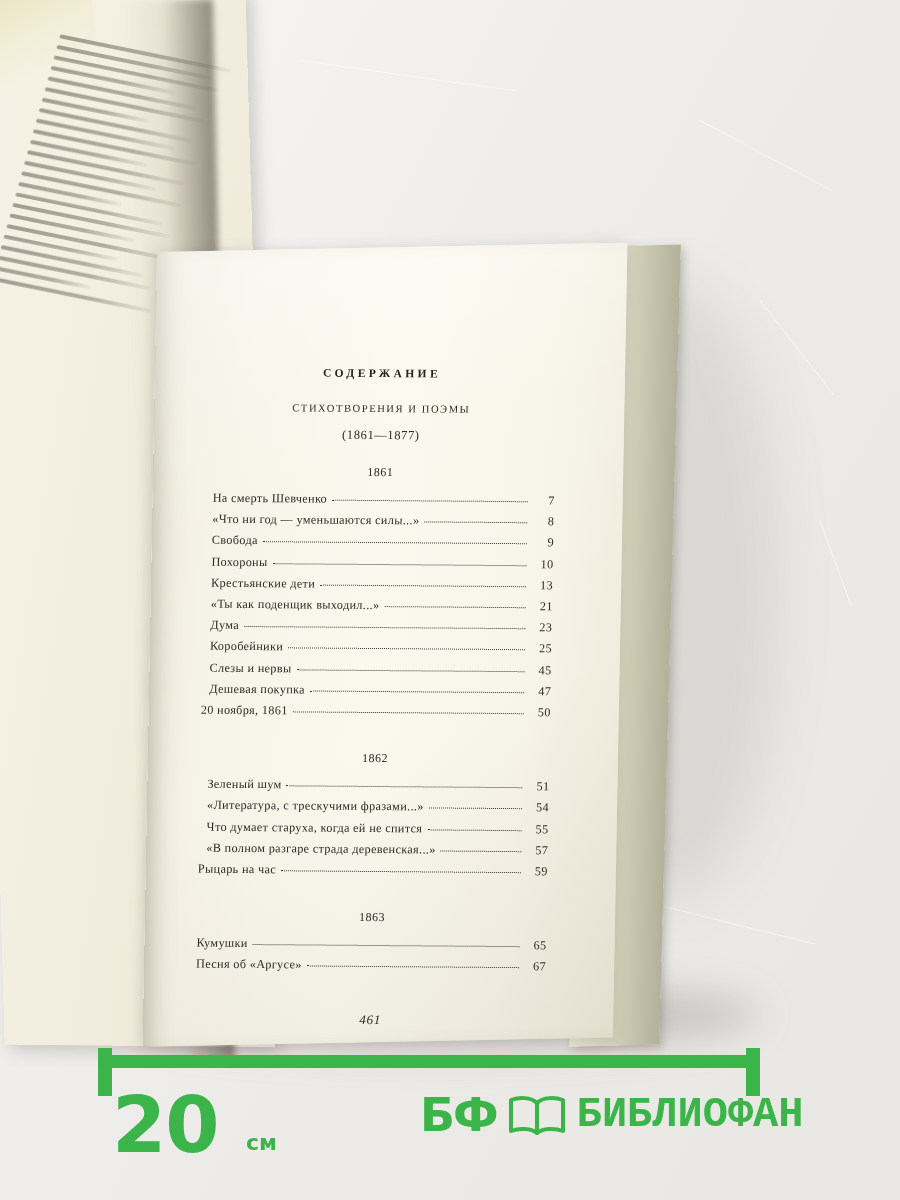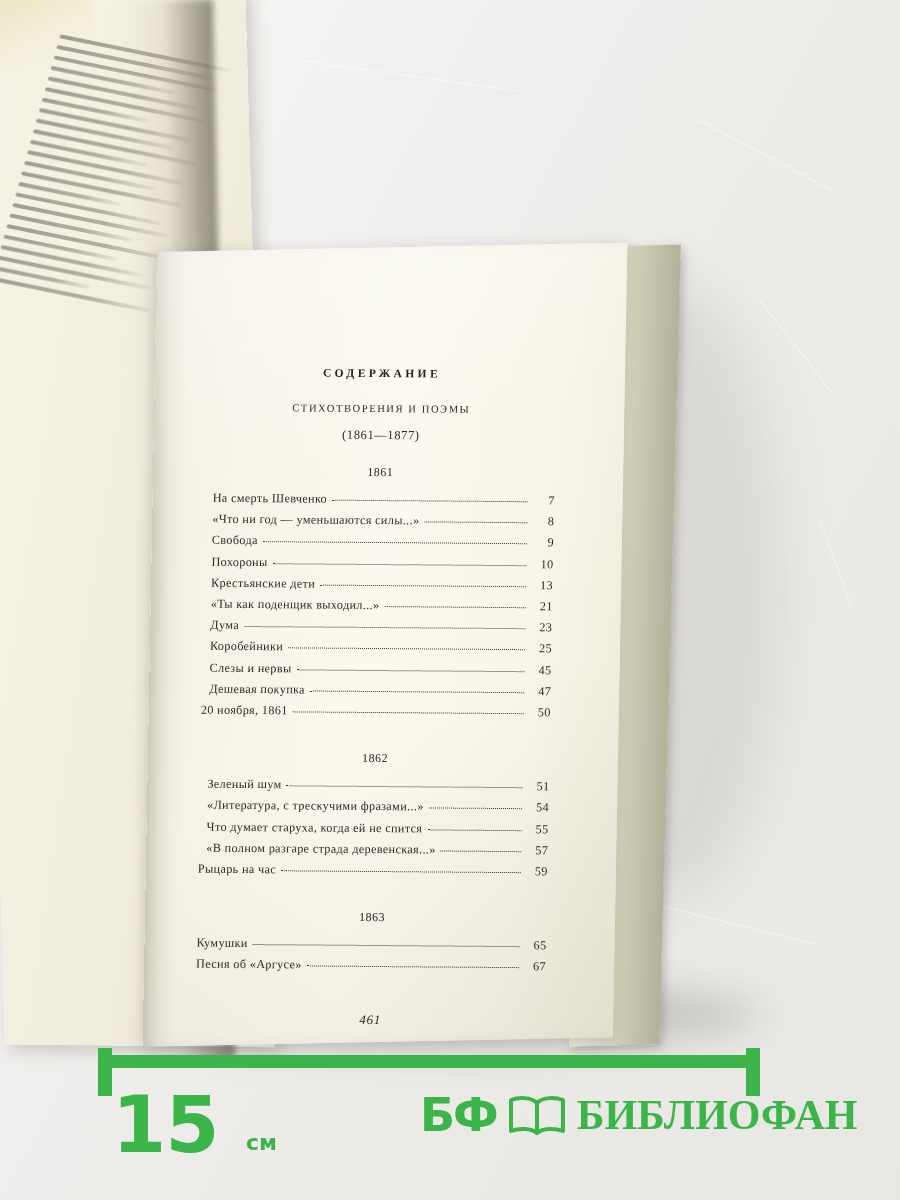--- a/index.html
+++ b/index.html
@@ -252,21 +252,21 @@
     font-size: 46px;
     color: #3bb54a;
     line-height: 1;
     letter-spacing: -2px;
   }
   .brand .bookicon {
     width: 60px; height: 44px;
     position: relative;
   }
   .brand .brandname {
-    font-family: Liberation Serif, serif;
+    font-family: Liberation Mono, monospace;
     font-weight: 700;
     font-size: 42px;
     color: #3bb54a;
     letter-spacing: 0px;
     line-height: 1;
   }
 </style>
 </head>
 <body>
 
@@ -428,21 +428,21 @@
       <div class="folio">461</div>
     </div>
   </div>
 
   <div class="scalebar">
     <div class="bar"></div>
     <div class="cap left"></div>
     <div class="cap right"></div>
   </div>
 
-  <div class="scale-label">15</div>
+  <div class="scale-label">20</div>
   <div class="scale-unit">см</div>
 
   <div class="brand">
     <div class="bfmark">БФ</div>
     <div class="bookicon">
       <svg width="60" height="44" viewBox="0 0 60 44" aria-hidden="true">
         <path d="M30 10 C24 4, 12 4, 4 7 L4 38 C12 35, 24 35, 30 40 Z" fill="none" stroke="#3bb54a" stroke-width="4" stroke-linejoin="round"></path>
         <path d="M30 10 C36 4, 48 4, 56 7 L56 38 C48 35, 36 35, 30 40 Z" fill="none" stroke="#3bb54a" stroke-width="4" stroke-linejoin="round"></path>
         <path d="M30 10 L30 40" stroke="#3bb54a" stroke-width="4"></path>
       </svg>

